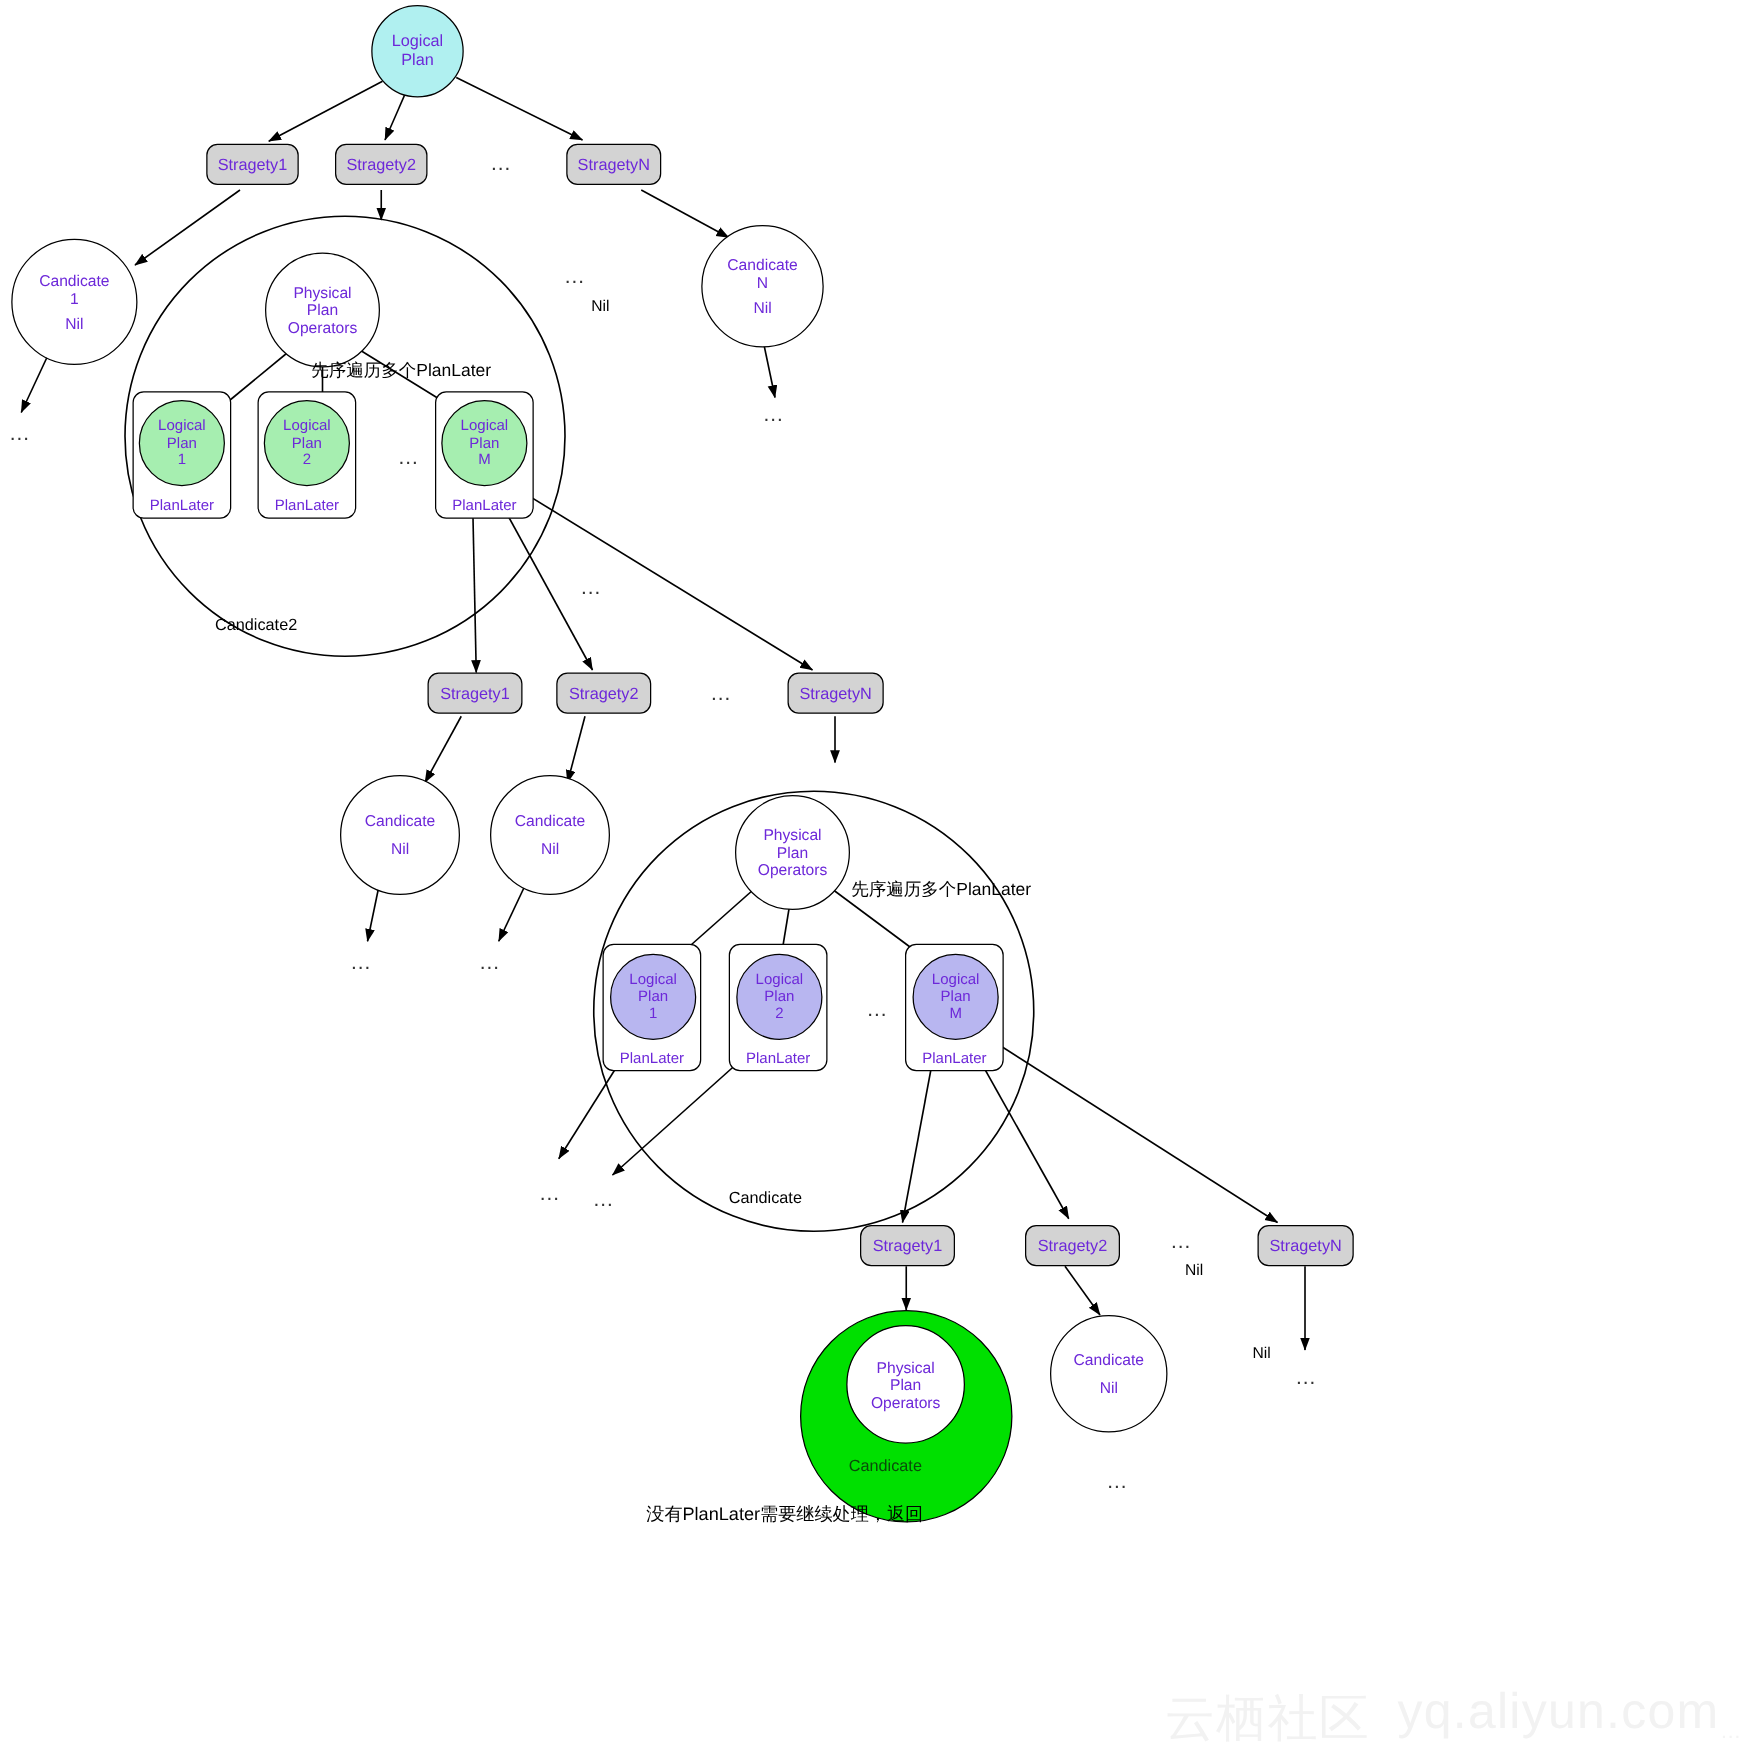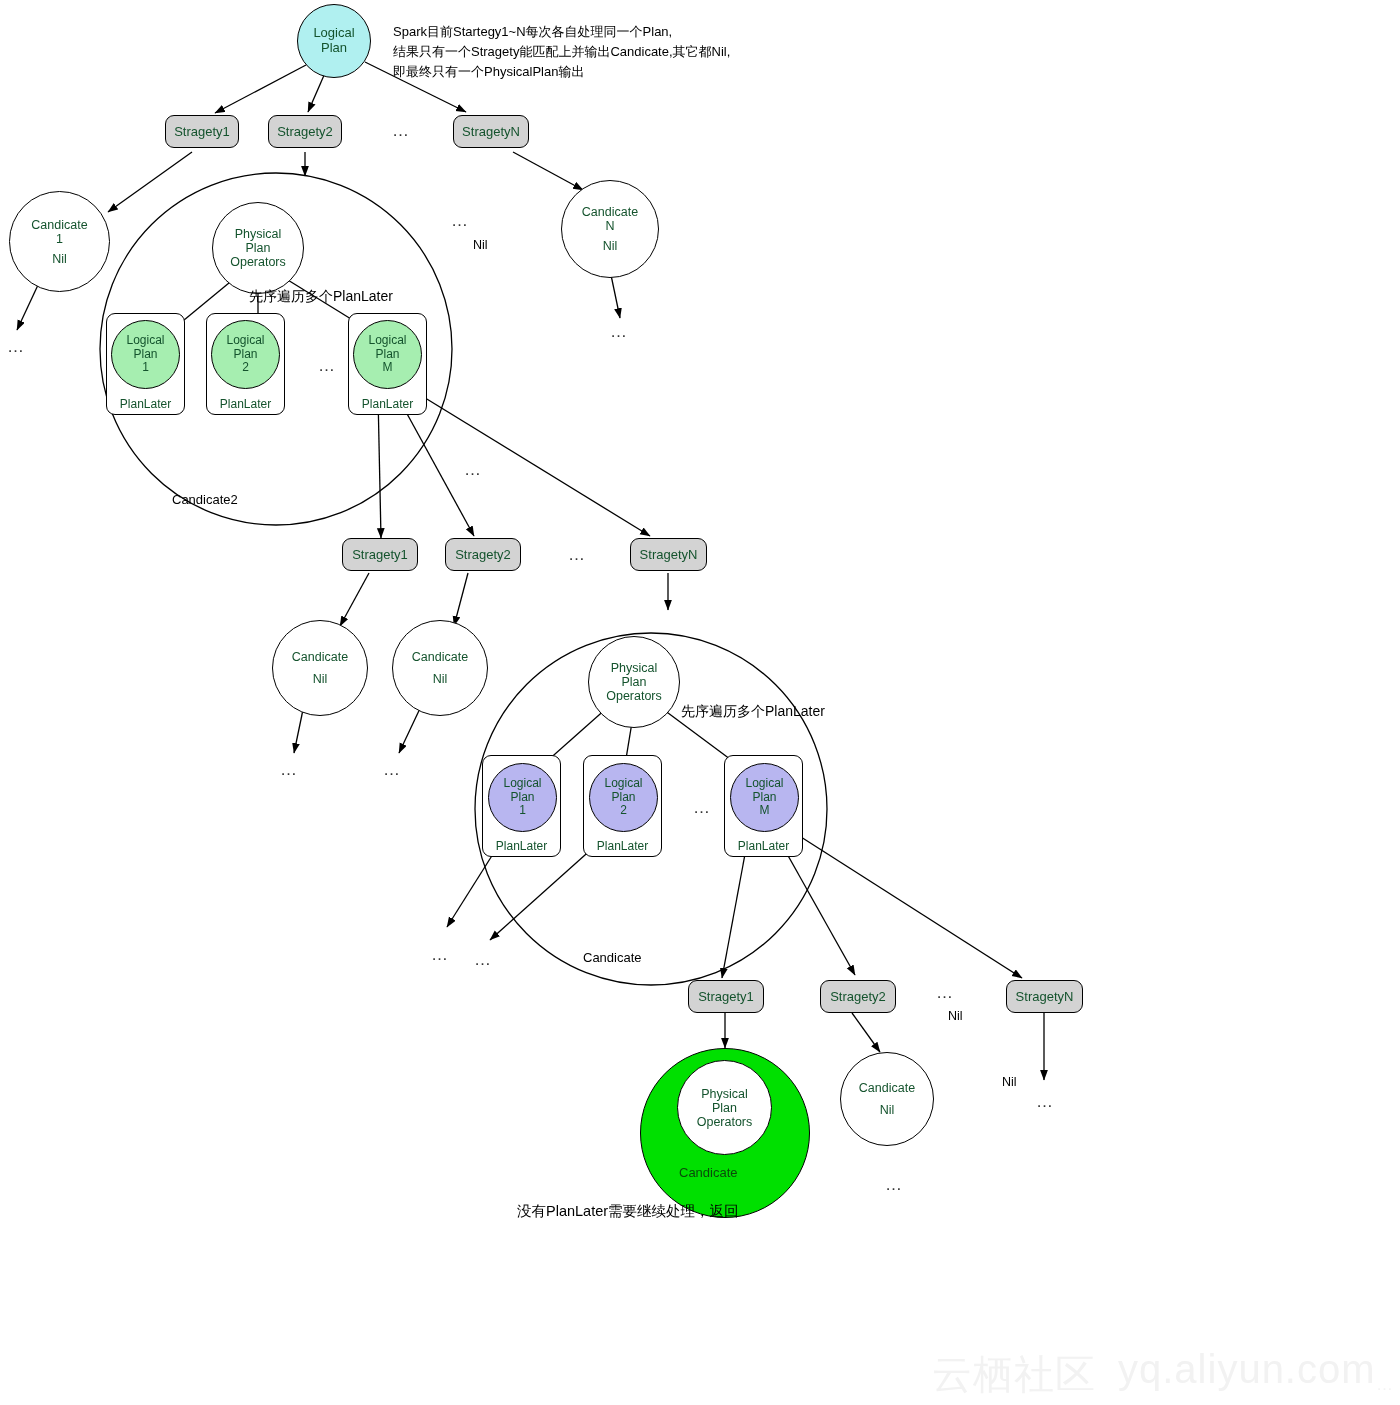--- a/index.html
+++ b/index.html
@@ -1,20 +1,20 @@
 <!DOCTYPE html>
 <html><head>
 <meta charset="utf-8">
 <style>
   html,body{margin:0;padding:0;background:#fff;}
   body{font-family:"Liberation Sans","DejaVu Sans",sans-serif;}
   #stage{position:relative;width:1400px;height:1405px;background:#fff;overflow:hidden;}
   svg.layer{position:absolute;left:0;top:0;width:1400px;height:1405px;}
   .node{position:absolute;box-sizing:border-box;display:flex;flex-direction:column;
-        align-items:center;justify-content:center;text-align:center;color:#14532d;}
+        align-items:center;justify-content:center;text-align:center;color:#6d28d9;}
   .circ{border:1.3px solid #000;border-radius:50%;background:#fff;}
   .rrect{border:1.3px solid #000;border-radius:9px;background:#d3d3d3;}
   .planbox{border:1.3px solid #000;border-radius:9px;background:#fff;}
   .lbl{position:absolute;white-space:nowrap;color:#000;}
   .ln{line-height:1.12;}
   .ell{letter-spacing:2px;}
   .wm{position:absolute;color:#f2f2f2;font-size:40px;white-space:nowrap;
       letter-spacing:1px;}
   .wm2{position:absolute;color:#f4f4f4;font-size:17px;white-space:nowrap;}
 </style>
@@ -91,25 +91,20 @@
       <circle cx="276" cy="349" r="176"></circle>
       <circle cx="651" cy="809" r="176"></circle>
     </g>
   </svg>
 
   <div class="node circ" style="left:297px;top:4px;width:74px;height:74px;background:#b0f0f0;font-size:13px;">
     <span class="ln">Logical</span>
     <span class="ln">Plan</span>
   </div>
 
-  <div class="lbl" style="left:393px;top:22px;font-size:13px;line-height:1.55;">
-    <div>Spark目前Startegy1~N每次各自处理同一个Plan,</div>
-    <div>结果只有一个Stragety能匹配上并输出Candicate,其它都Nil,</div>
-    <div>即最终只有一个PhysicalPlan输出</div>
-  </div>
 
   <div class="node rrect" style="left:165px;top:115px;width:74px;height:33px;font-size:13px;">
     <span>Stragety1</span>
   </div>
   <div class="node rrect" style="left:268px;top:115px;width:74px;height:33px;font-size:13px;">
     <span>Stragety2</span>
   </div>
   <div class="lbl ell" style="left:392px;top:121px;font-size:17px;color:#333;">…</div>
   <div class="node rrect" style="left:453px;top:115px;width:76px;height:33px;font-size:13px;">
     <span>StragetyN</span>

